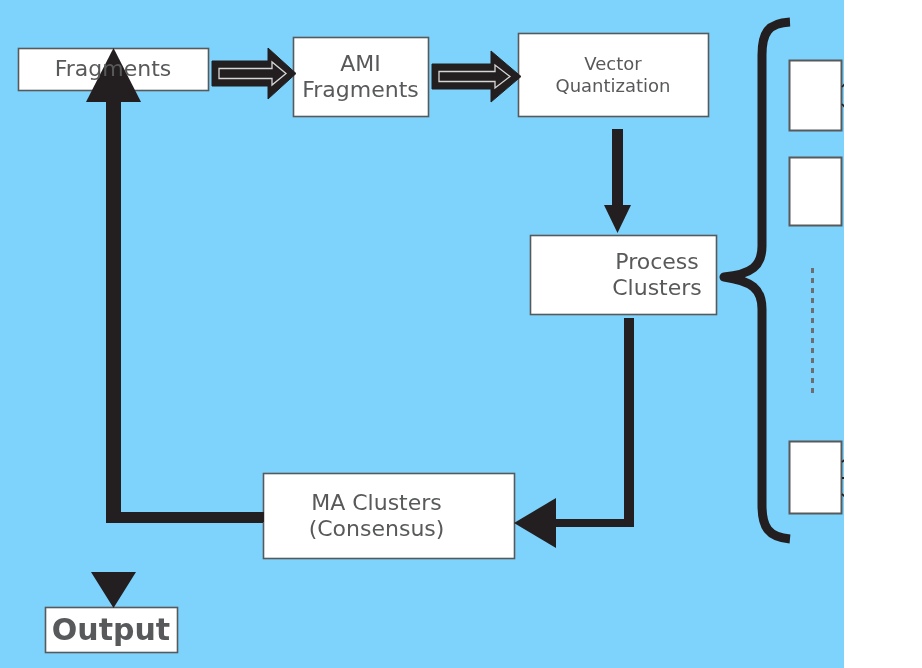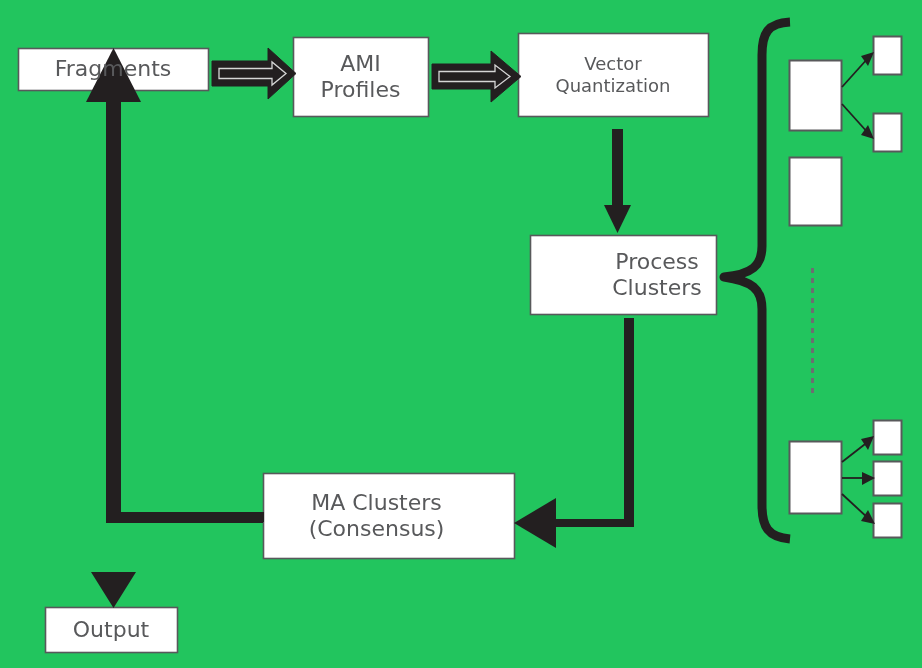--- a/index.html
+++ b/index.html
@@ -5,23 +5,23 @@
   html, body {
     margin: 0;
     padding: 0;
     background: #ffffff;
   }
   body {
     font-family: "DejaVu Sans", sans-serif;
   }
   #canvas {
     position: relative;
-    width: 922px;
+    width: 844px;
     height: 668px;
-    background: #22c55e;
+    background: #7dd3fc;
     overflow: hidden;
   }
   #canvas svg {
     position: absolute;
     left: 0;
     top: 0;
   }
   .node-label {
     position: absolute;
     display: flex;
@@ -116,26 +116,26 @@
       <path d="M 875,478 L 862,472 L 862,485 Z" fill="#231f20"></path>
       <line x1="842" y1="494" x2="869" y2="519" stroke="#231f20" stroke-width="1.8"></line>
       <path d="M 875,524 L 861,521 L 868,510 Z" fill="#231f20"></path>
     </g>
 
   </svg>
 
   <div class="node-label" style="left:18px; top:48px; width:190px; height:42px; font-size:22px;">Fragments</div>
 
   <div class="node-label" style="left:293px; top:37px; width:135px; height:79px; font-size:22px;">AMI
-Profiles</div>
+Fragments</div>
 
   <div class="node-label" style="left:518px; top:33px; width:190px; height:83px; font-size:18px;">Vector
 Quantization</div>
 
   <div class="node-label" style="left:530px; top:235px; width:186px; height:79px; font-size:22px;padding-left:34px;">Process
 Clusters</div>
 
   <div class="node-label" style="left:251px; top:473px; width:251px; height:85px; font-size:22px;">MA Clusters
 (Consensus)</div>
 
-  <div class="node-label" style="left:45px; top:607px; width:132px; height:45px; font-size:22px;">Output</div>
+  <div class="node-label" style="left:45px; top:607px; width:132px; height:45px; font-size:30px;font-weight:bold;">Output</div>
 
 </div>
 
 </body></html>

